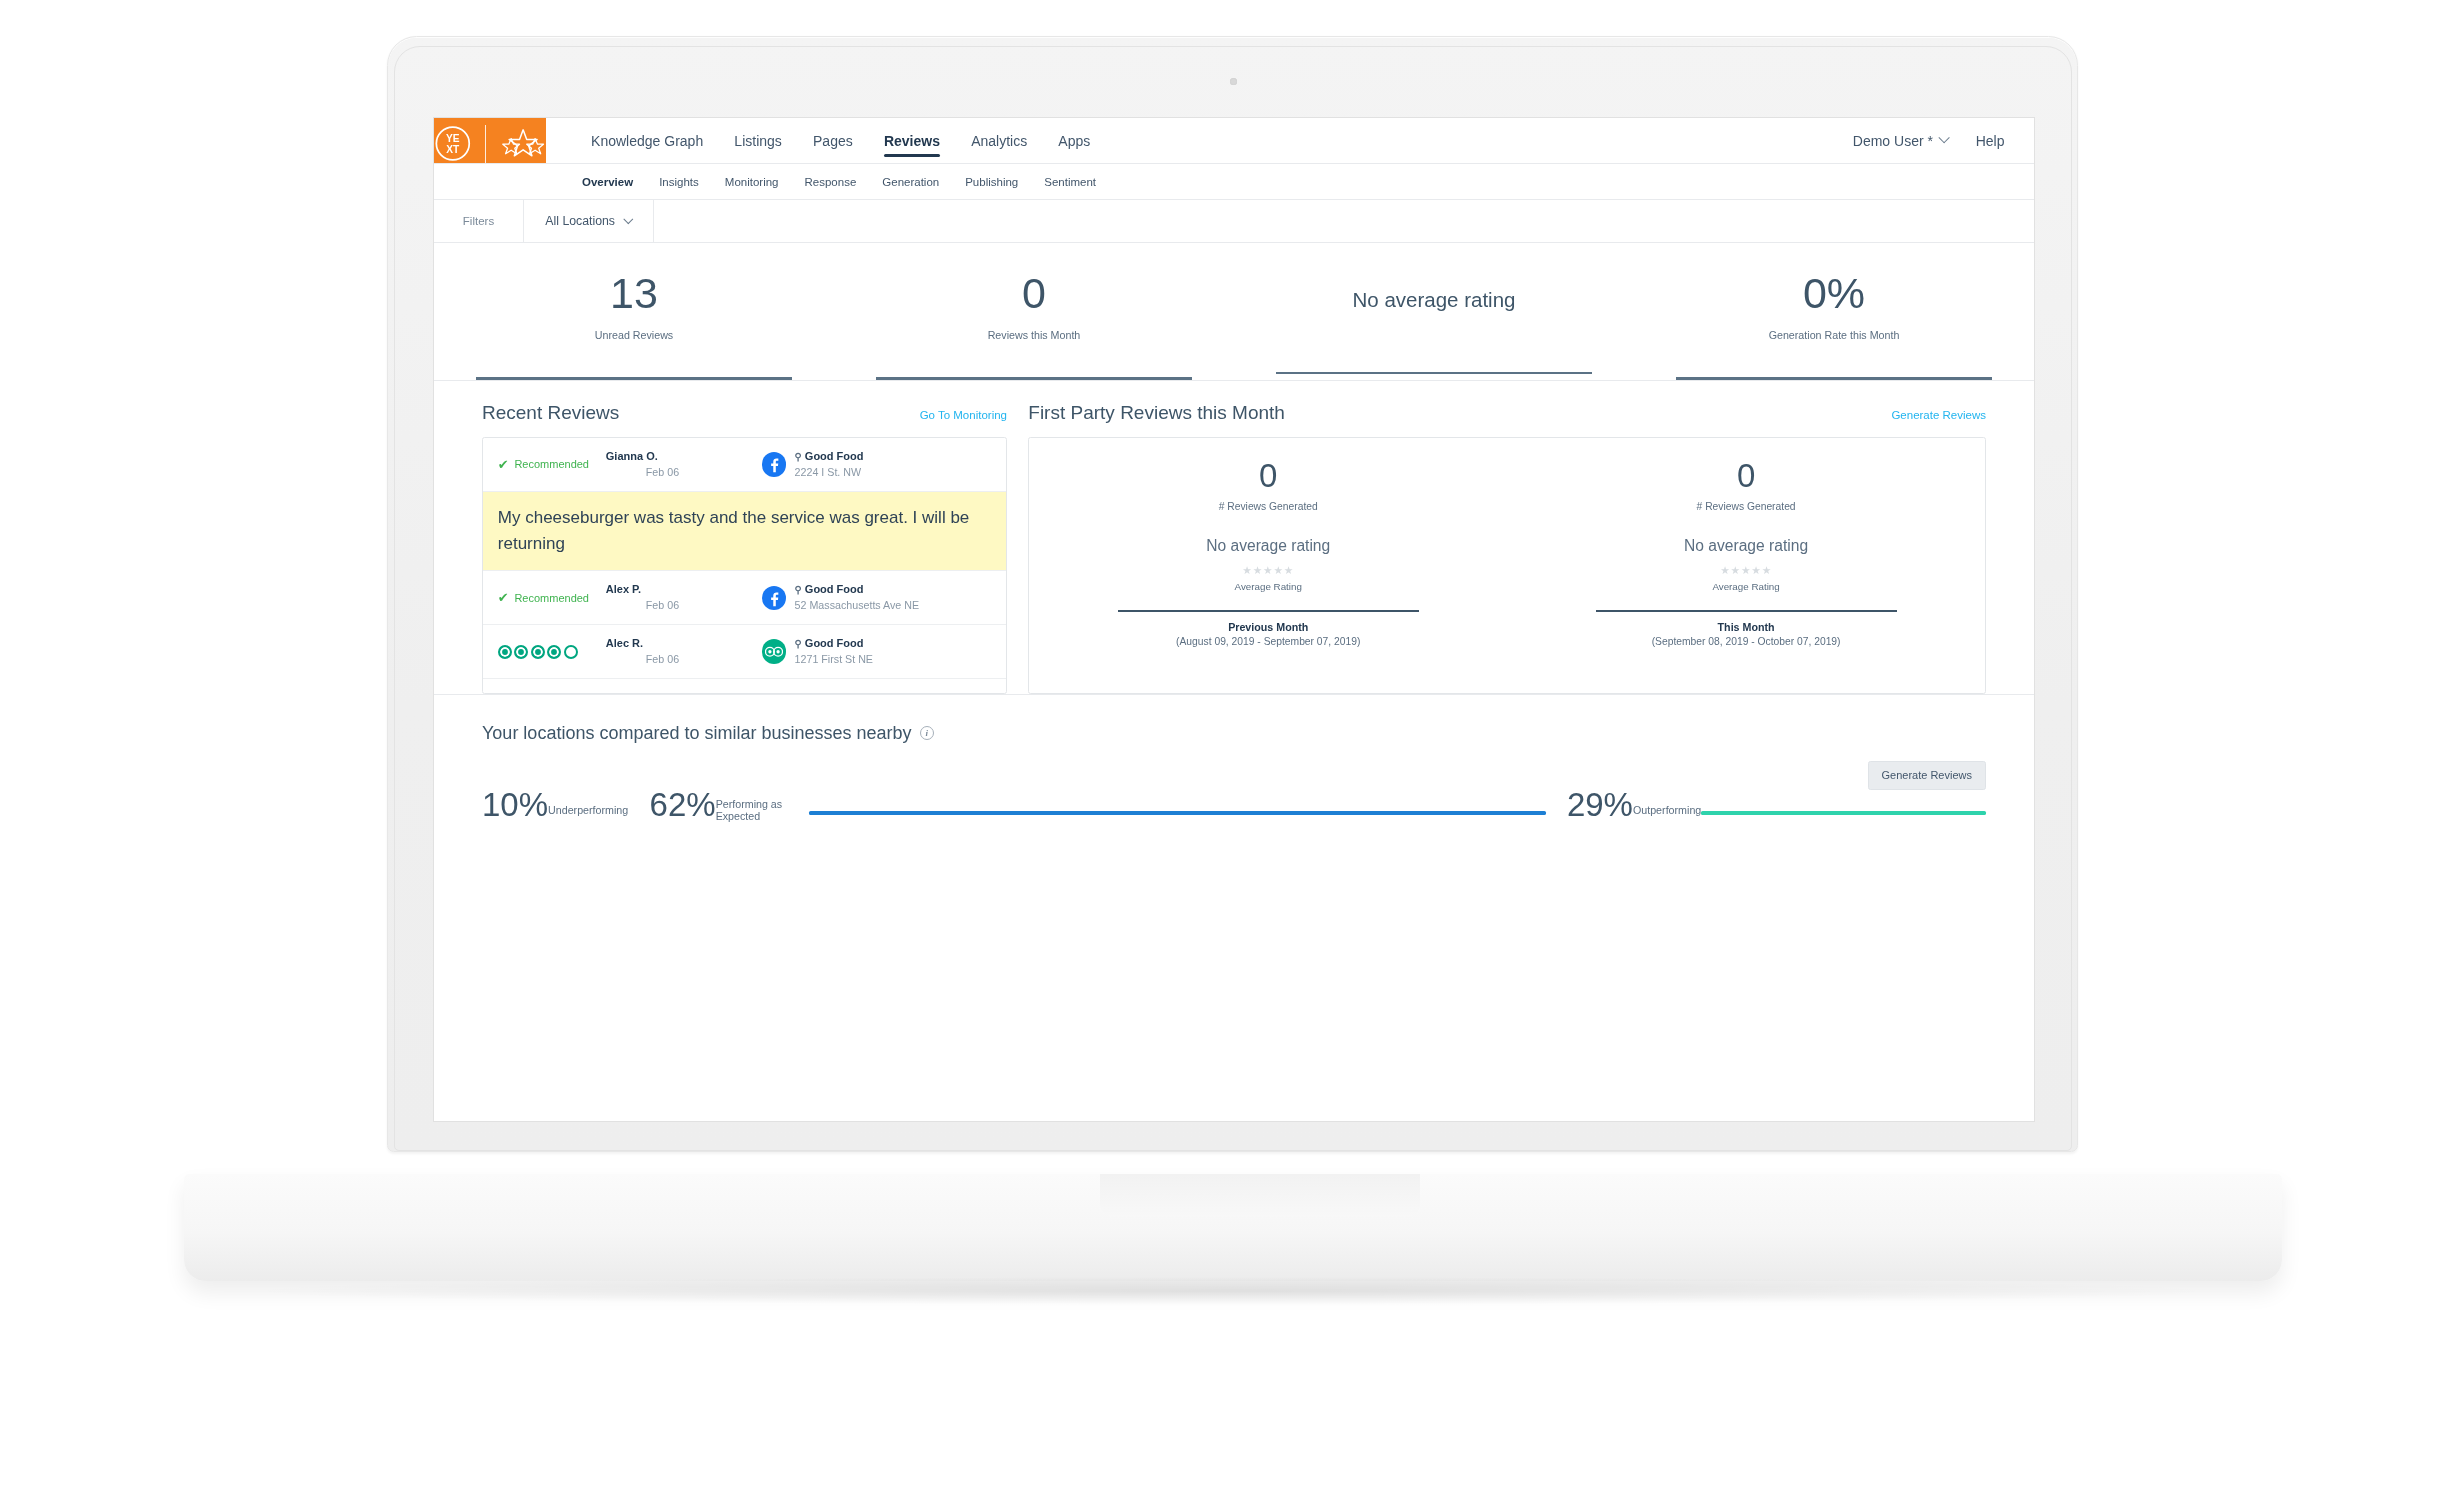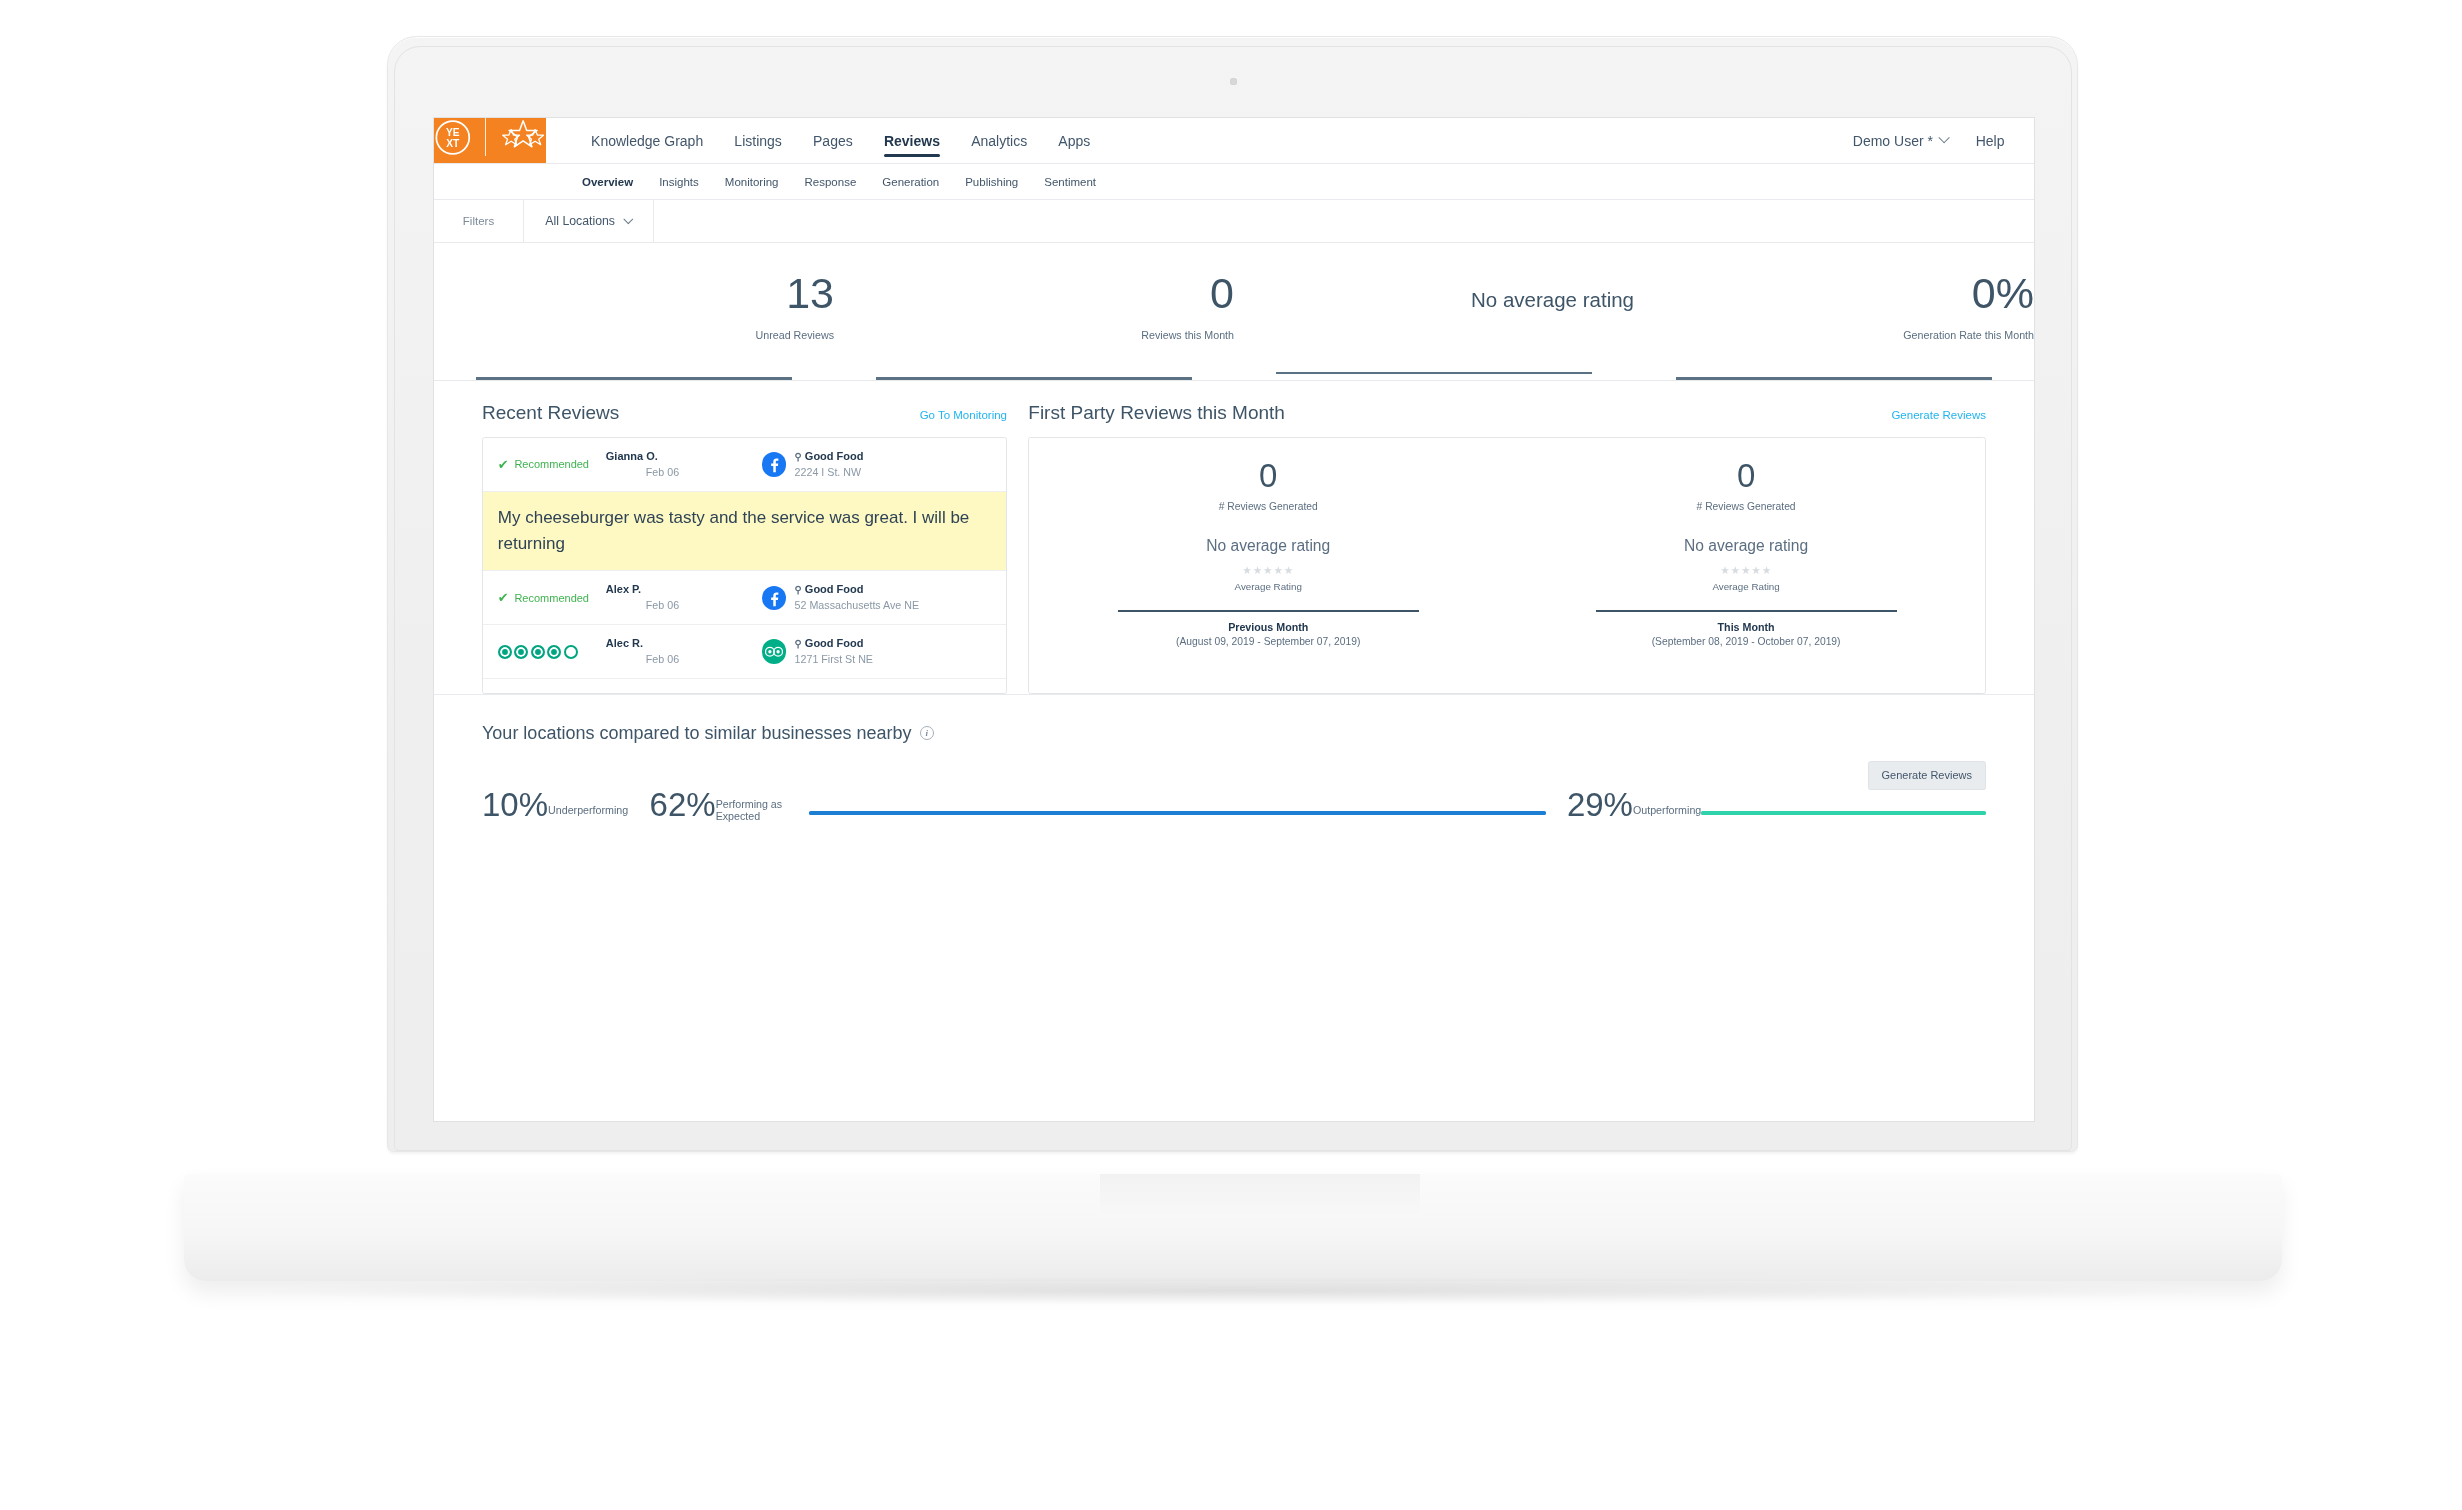--- a/index.html
+++ b/index.html
@@ -80,21 +80,21 @@
     height: 46px;
     display: flex;
     align-items: stretch;
     background: #ffffff;
     border-bottom: 0.8px solid #e8eaed;
   }
   #logo-block {
     width: 112px;
     background: #f58220;
     display: flex;
-    align-items: flex-start;
+    align-items: flex-end;
     justify-content: center;
     gap: 8px;
     flex: 0 0 112px;
   }
   .logo-sep { width:0.8px; height:38px; background: rgba(255,255,255,0.85); margin: 0 5.7px; }
 
   #primary-nav { display:flex; align-items:center; gap:0; padding-left: 29.5px; }
   .pnav {
     position: relative;
     font-size: 14px;
@@ -150,21 +150,21 @@
 
   
   #kpi-strip {
     display:flex;
     padding: 28px 0 0 0;
     background:#fff;
     border-bottom: 0.8px solid #e8eaed;
   }
   .kpi {
     flex:1;
-    display:flex; flex-direction:column; align-items:flex-end;
+    display:flex; flex-direction:column; align-items:center;
     padding-bottom: 0;
     position:relative;
   }
   .kpi-value { font-size: 43px; color:#3e5568; font-weight:300; line-height:1.05; }
   .kpi-value.small { font-size: 20.5px; padding-top: 18px; }
   .kpi-label { font-size:10.7px; color:#5b6e81; margin-top: 13px; }
   .kpi-rule { width: 79%; height:2.5px; background:#5b7285; margin: 36px auto 0; }
   .kpi.no-label .kpi-label { visibility:hidden; }
 
   

